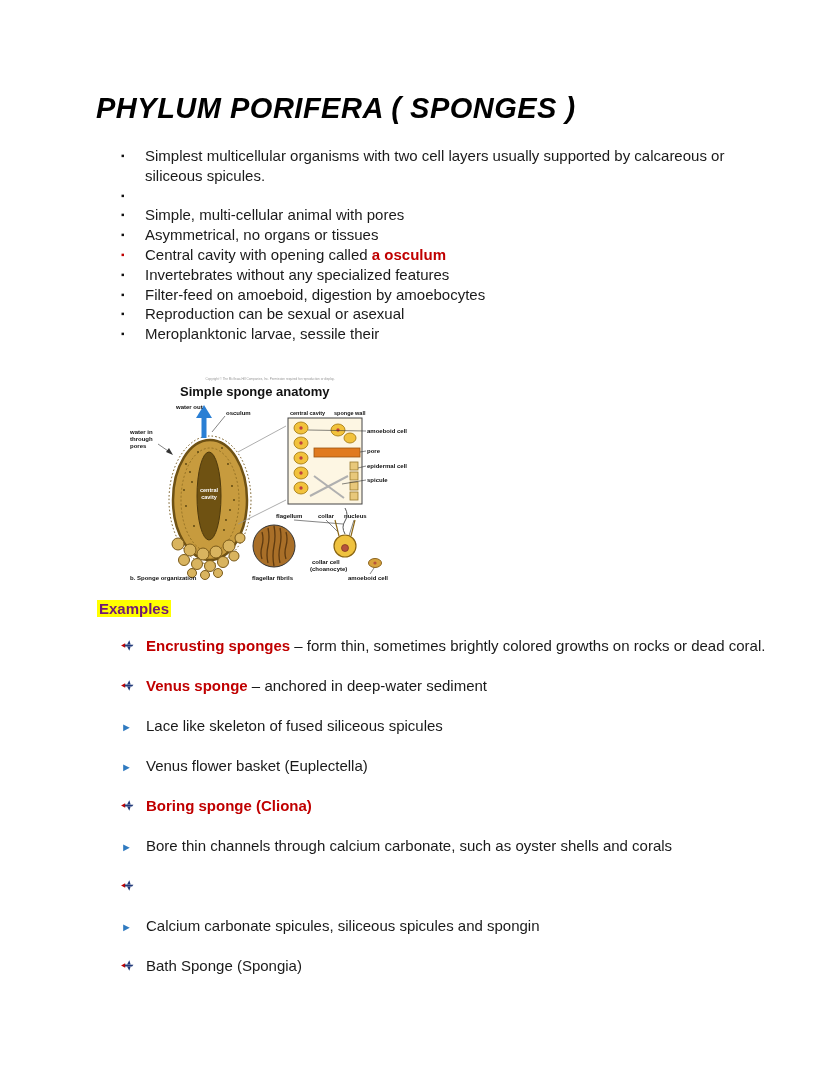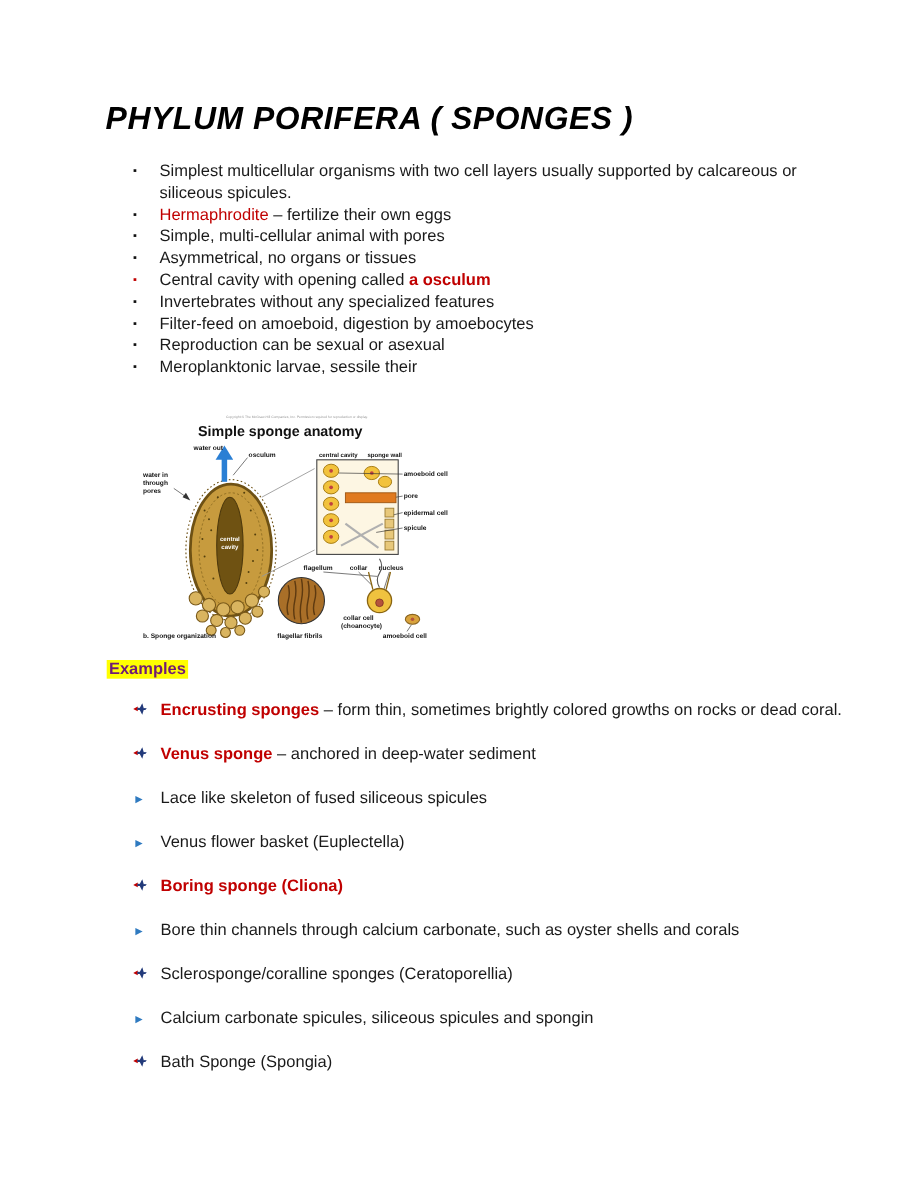--- a/index.html
+++ b/index.html
@@ -65,21 +65,20 @@
 
   <h1 class="doc-title">PHYLUM PORIFERA ( SPONGES )</h1>
 
   <ul class="bullets">
     <li>
       <span class="bullet-marker">▪</span>
       <span class="bullet-text"><span>Simplest multicellular organisms with two cell layers usually supported by calcareous or siliceous spicules.</span><span class="rb"></span><span></span></span>
     </li>
     <li>
       <span class="bullet-marker">▪</span>
-      <span class="bullet-text"><span></span><span class="r">Hermaphrodite</span><span> – fertilize their own eggs</span></span>
     </li>
     <li>
       <span class="bullet-marker">▪</span>
       <span class="bullet-text"><span>Simple, multi-cellular animal with pores</span><span class="rb"></span><span></span></span>
     </li>
     <li>
       <span class="bullet-marker">▪</span>
       <span class="bullet-text"><span>Asymmetrical, no organs or tissues</span><span class="rb"></span><span></span></span>
     </li>
     <li>
@@ -289,21 +288,20 @@
       <span class="ex-marker"><span class="tri">►</span></span>
       <span class="ex-text"><span class="ex-highlight"></span><span>Bore thin channels through calcium carbonate, such as oyster shells and corals</span></span>
     </li>
     <li>
       <span class="ex-marker"><svg class="plane-icon" viewBox="0 0 14 12" width="13" height="11">
             <polygon class="p-nose" points="0,6 4.5,3.6 4.5,8.4"></polygon>
             <polygon class="p-body" points="4,4.9 13.5,5.2 12,7 4,7.1"></polygon>
             <polygon class="p-body" points="6.5,5 9,0.3 10.4,5"></polygon>
             <polygon class="p-body" points="6.5,7 9,11.7 10.4,7"></polygon>
           </svg></span>
-      <span class="ex-text"><span class="ex-highlight"></span><span>Sclerosponge/coralline sponges (Ceratoporellia)</span></span>
     </li>
     <li>
       <span class="ex-marker"><span class="tri">►</span></span>
       <span class="ex-text"><span class="ex-highlight"></span><span>Calcium carbonate spicules, siliceous spicules and spongin</span></span>
     </li>
     <li>
       <span class="ex-marker"><svg class="plane-icon" viewBox="0 0 14 12" width="13" height="11">
             <polygon class="p-nose" points="0,6 4.5,3.6 4.5,8.4"></polygon>
             <polygon class="p-body" points="4,4.9 13.5,5.2 12,7 4,7.1"></polygon>
             <polygon class="p-body" points="6.5,5 9,0.3 10.4,5"></polygon>

